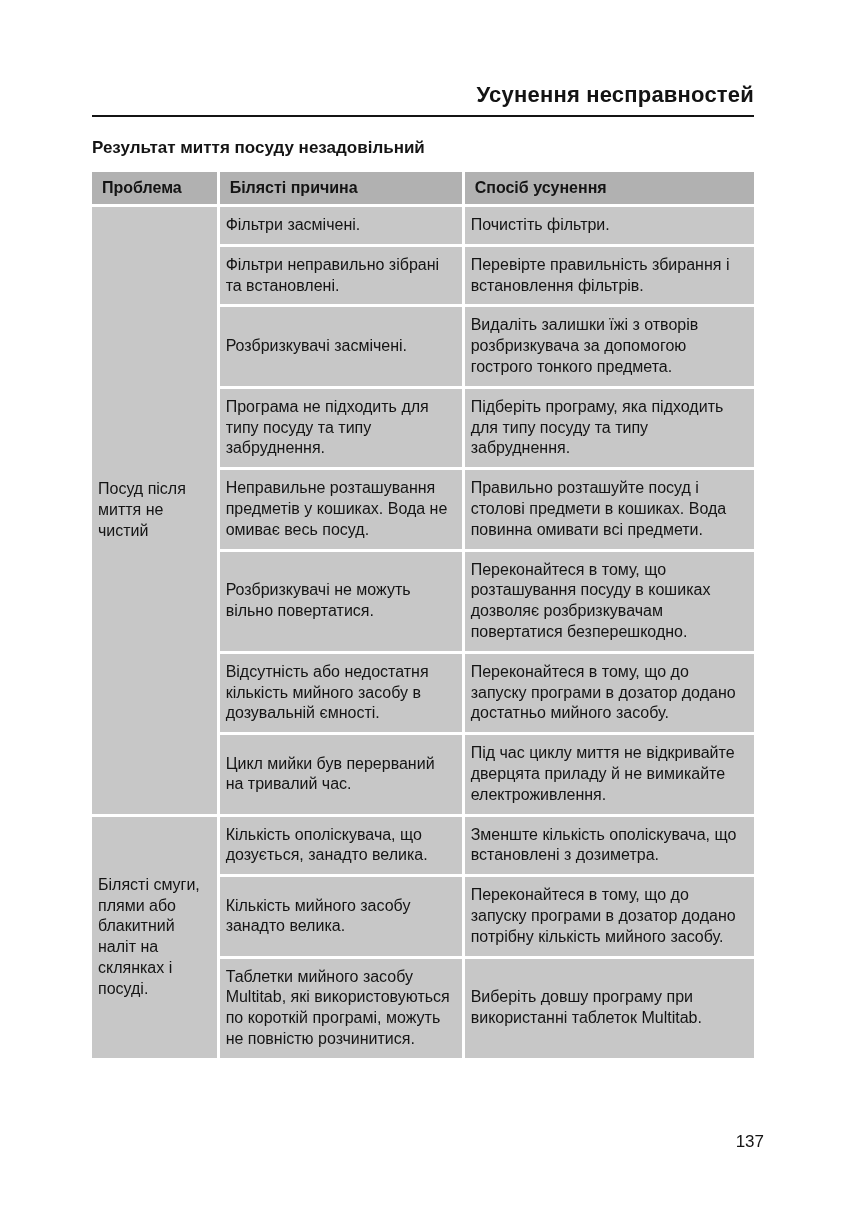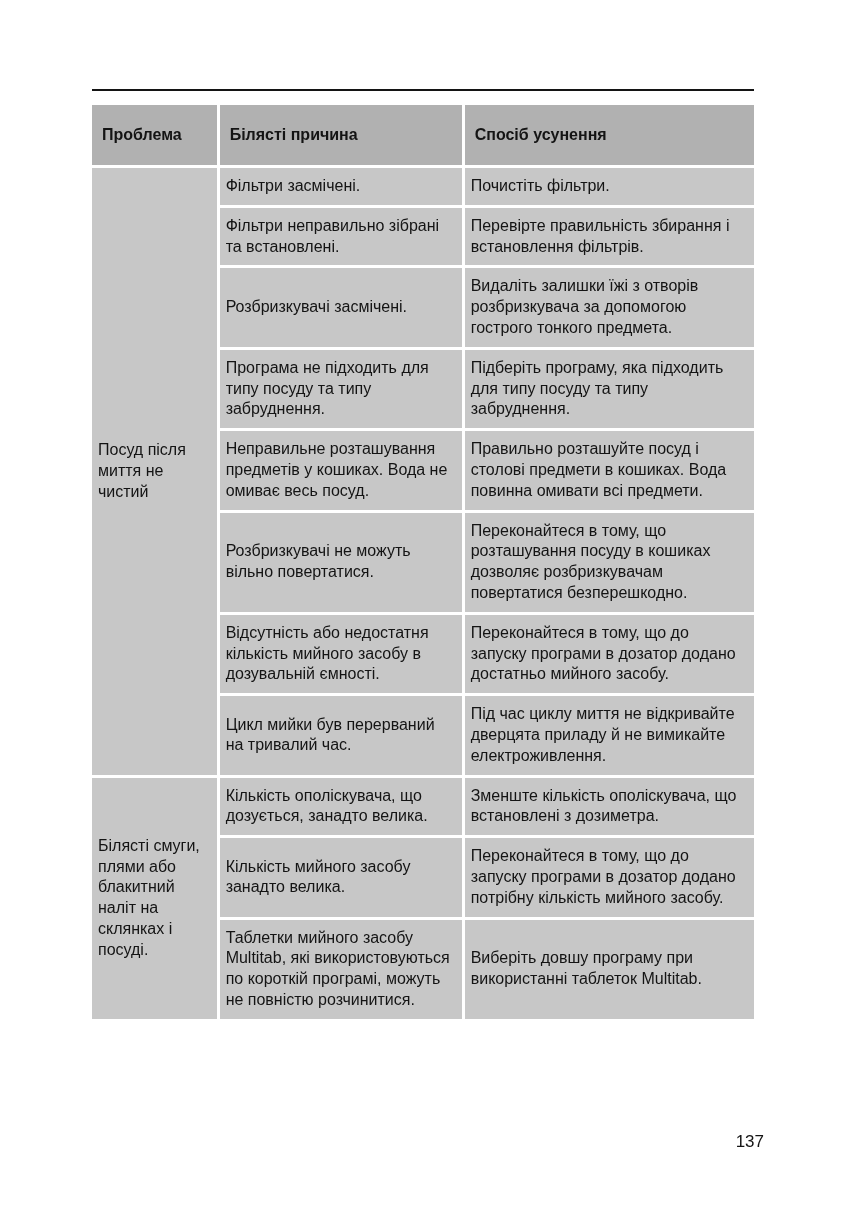--- a/index.html
+++ b/index.html
@@ -36,21 +36,21 @@
       margin-top: 11px;
       margin-left: -3px;
       width: calc(100% + 6px);
       table-layout: fixed;
     }
     table.trouble-table th {
       background: var(--header-bg, #b1b1b1);
       font-size: 16px;
       font-weight: bold;
       text-align: left;
-      padding: 21px 10px;
+      padding: 7px 10px;
       vertical-align: middle;
     }
     table.trouble-table td {
       background: var(--cell-bg, #c7c7c7);
       font-size: 16px;
       line-height: 1.3;
       padding: 8px 6px;
       vertical-align: middle;
       text-align: left;
     }
@@ -64,23 +64,25 @@
       font-size: 17px;
       color: #141414;
     }
   </style>
 </head>
 <body>
 
 <div class="page">
   <div class="content">
 
+    <div class="doc-header">Усунення несправностей</div>
 
     <div class="header-rule"></div>
 
+    <div class="section-title">Результат миття посуду незадовільний</div>
 
     <table class="trouble-table">
       <colgroup>
         <col class="col-problem">
         <col class="col-cause">
         <col class="col-solution">
       </colgroup>
       <thead>
         <tr>
           <th>Проблема</th>

